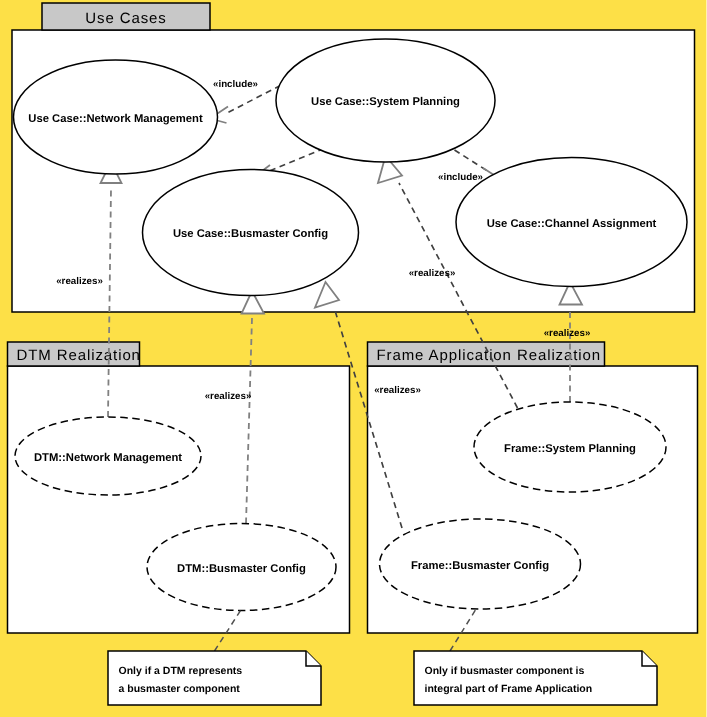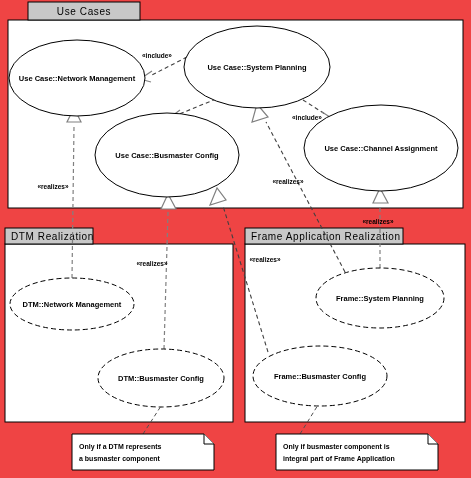--- a/index.html
+++ b/index.html
@@ -4,21 +4,21 @@
 <style>
   html, body {
     margin: 0;
     padding: 0;
     background: #ffffff;
   }
   #diagram-root {
     position: relative;
     width: 471px;
     height: 478px;
-    background: #ef4444;
+    background: #fde047;
     font-family: "Liberation Sans", sans-serif;
     overflow: hidden;
   }
   #uml-svg {
     position: absolute;
     left: 0;
     top: 0;
     width: 471px;
     height: 478px;
   }

